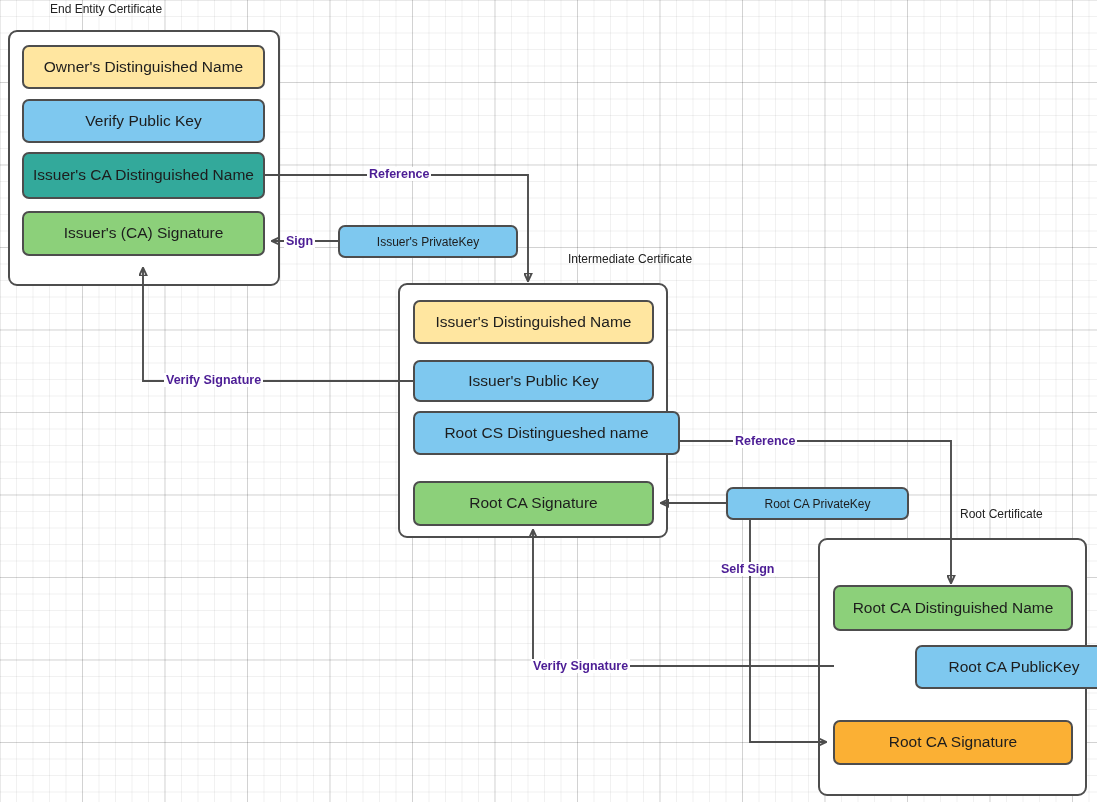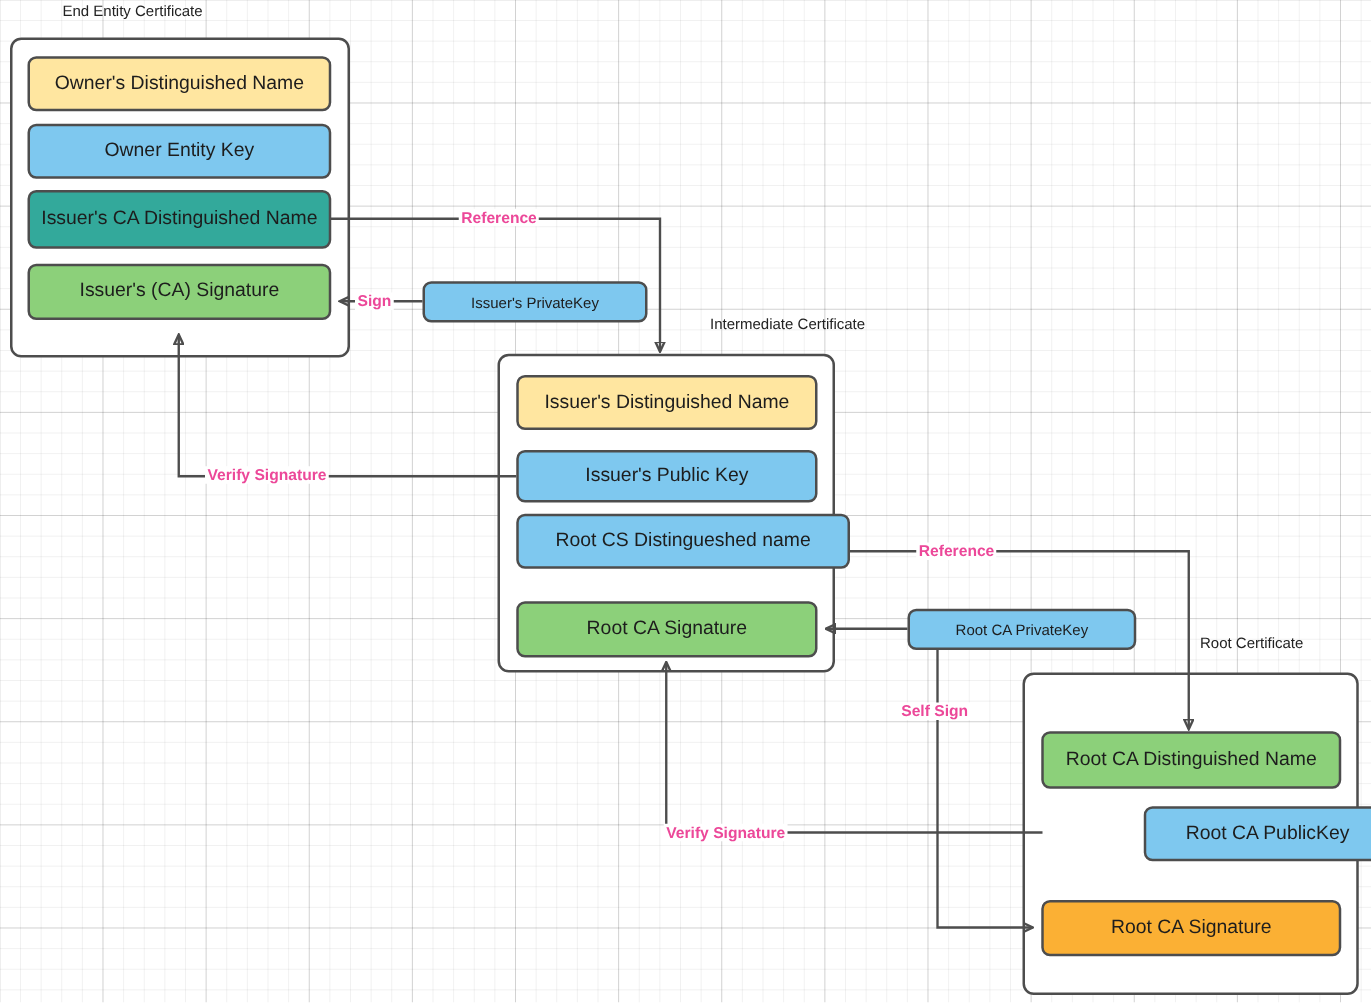--- a/index.html
+++ b/index.html
@@ -87,21 +87,21 @@
     z-index: 4;
     pointer-events: none;
   }
   #wires path, #wires line { fill: none; stroke: #4d4d4d; stroke-width: 1.9; }
 
   
   .edge-label {
     position: absolute;
     font-size: 12.5px;
     font-weight: bold;
-    color: #ec4899;
+    color: #4c1d95;
     background: #ffffff;
     padding: 0 2px;
     white-space: nowrap;
     z-index: 8;
   }
 </style>
 </head>
 <body>
 
 <div id="canvas">
@@ -141,21 +141,21 @@
       <path d="M750,519 L750,742 L826,742" marker-end="url(#ah)"></path>
     </g>
   </svg>
 
   <div class="cert-title" style="left:50px; top:2px;">End Entity Certificate</div>
 
   <div class="cert-box" style="left:8px; top:30px; width:272px; height:256px;"></div>
 
   <div class="field f-yellow" style="left:22px; top:45px; width:243px; height:44px;">Owner's Distinguished Name</div>
 
-  <div class="field f-blue" style="left:22px; top:99px; width:243px; height:44px;">Owner Entity  Key</div>
+  <div class="field f-blue" style="left:22px; top:99px; width:243px; height:44px;">Verify Public  Key</div>
 
   <div class="field f-teal" style="left:22px; top:152px; width:243px; height:47px;">Issuer's CA Distinguished Name</div>
 
   <div class="field f-green" style="left:22px; top:211px; width:243px; height:45px;">Issuer's (CA) Signature</div>
 
   <div class="cert-title" style="left:568px; top:252px;">Intermediate Certificate</div>
 
   <div class="cert-box" style="left:398px; top:283px; width:270px; height:255px;"></div>
 
   <div class="field f-yellow" style="left:413px; top:300px; width:241px; height:44px;text-align:center;">Issuer's Distinguished Name</div>

